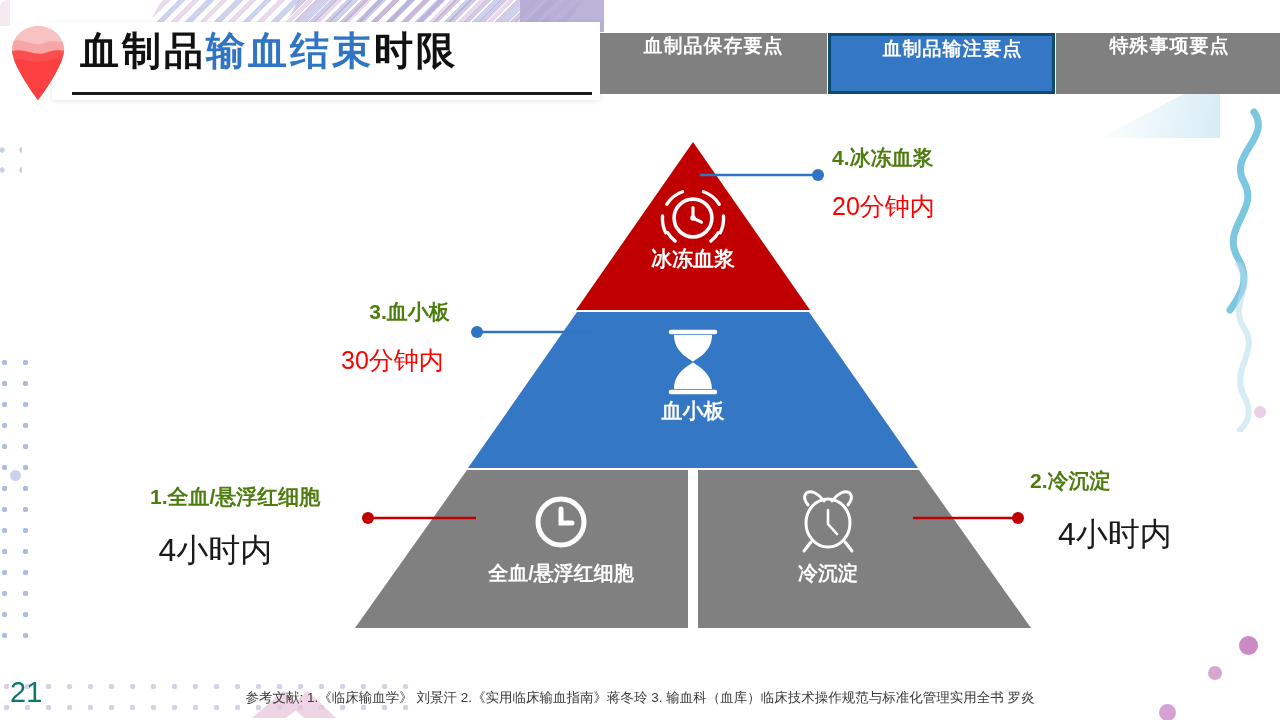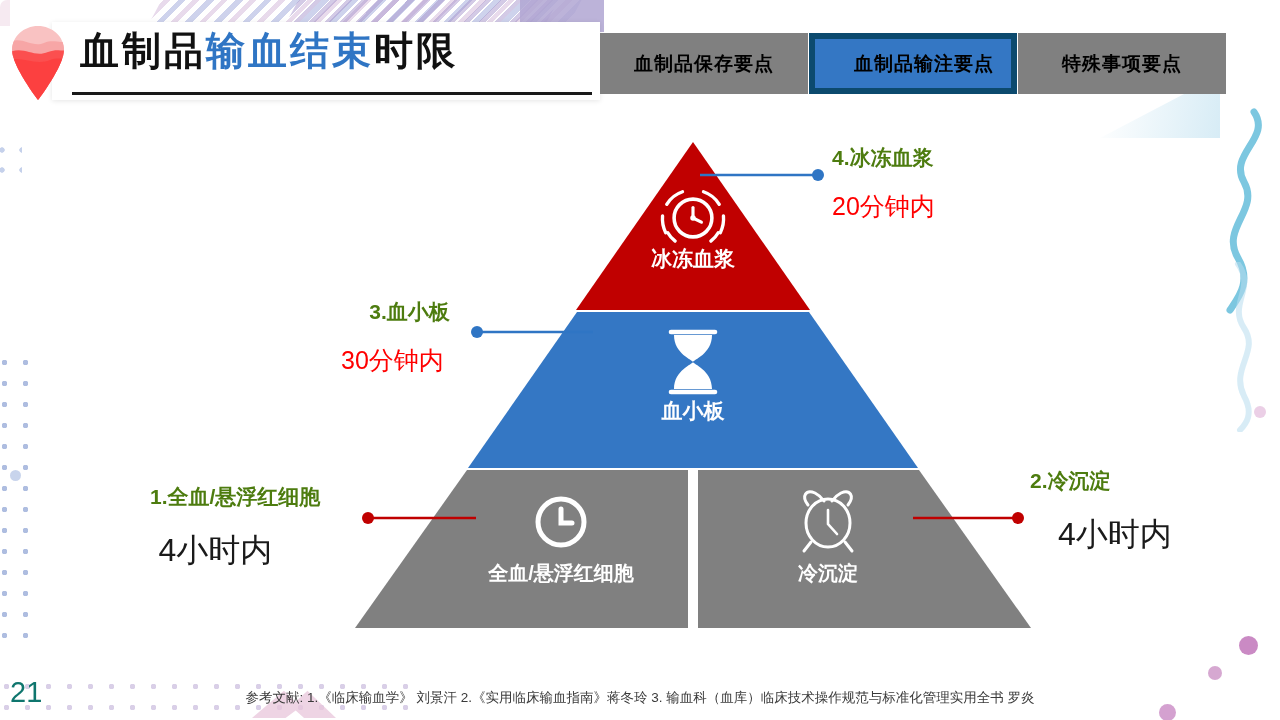--- a/index.html
+++ b/index.html
@@ -92,26 +92,26 @@
     position:absolute; left:72px; top:92px; width:520px; height:3px;
     background:#1a1a1a; z-index:7;
   }
 
   
   .pin{ position:absolute; left:10px; top:26px; width:56px; height:74px; z-index:8; }
 
   
   .tabs{ position:absolute; left:600px; top:33px; display:flex; z-index:6; }
   .tab{
-    width:208px; height:61px;
-    display:flex; align-items:center; justify-content:center;
-    color:#000000; font-size:19px; font-weight:bold; letter-spacing:1px;
+    width:227px; height:61px;
+    display:flex; align-items:flex-start; justify-content:center;
+    color:#ffffff; font-size:19px; font-weight:bold; letter-spacing:1px;
     background:#808080;
   }
-  .tab.active{ background:#3477c4; border:6px solid #0c4a6e;padding-left:22px; }
+  .tab.active{ background:#3477c4; border:3px solid #0c4a6e;padding-left:22px; }
   .tab-gap{ width:1px; }
 
   
   .pyr{ position:absolute; left:0; top:100px; width:1280px; height:560px; }
 
   .tier-label{ fill:#fff; font-weight:bold; }
 
   
   .callout{ position:absolute; z-index:4; }
   .co-title{ font-size:21px; font-weight:bold; color:#4d7c0f; white-space:nowrap; }

